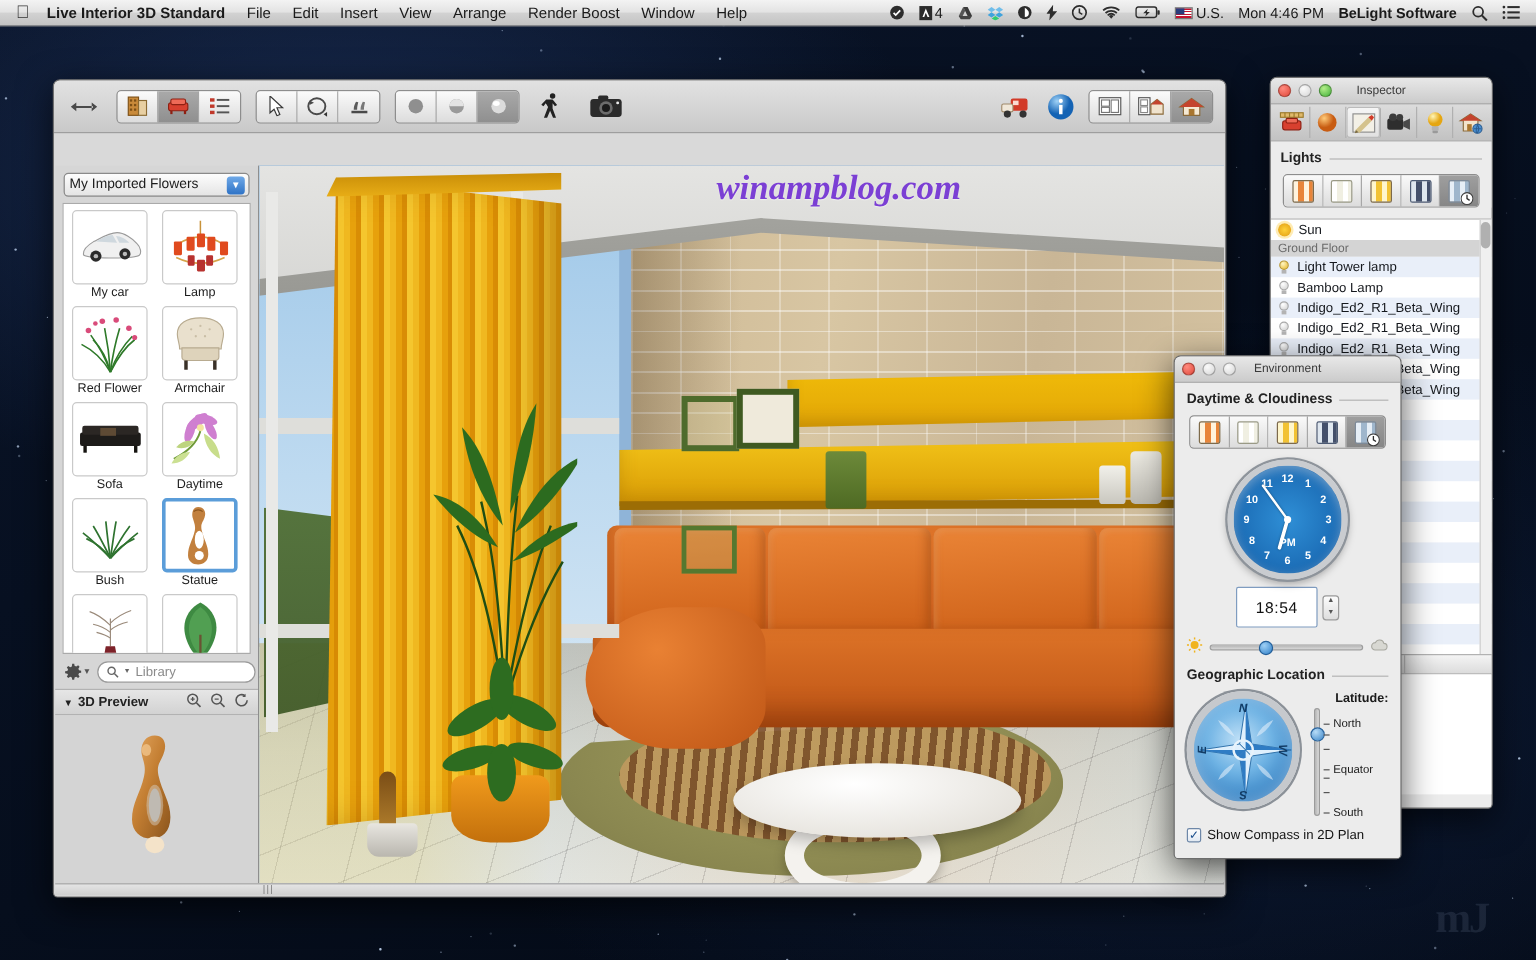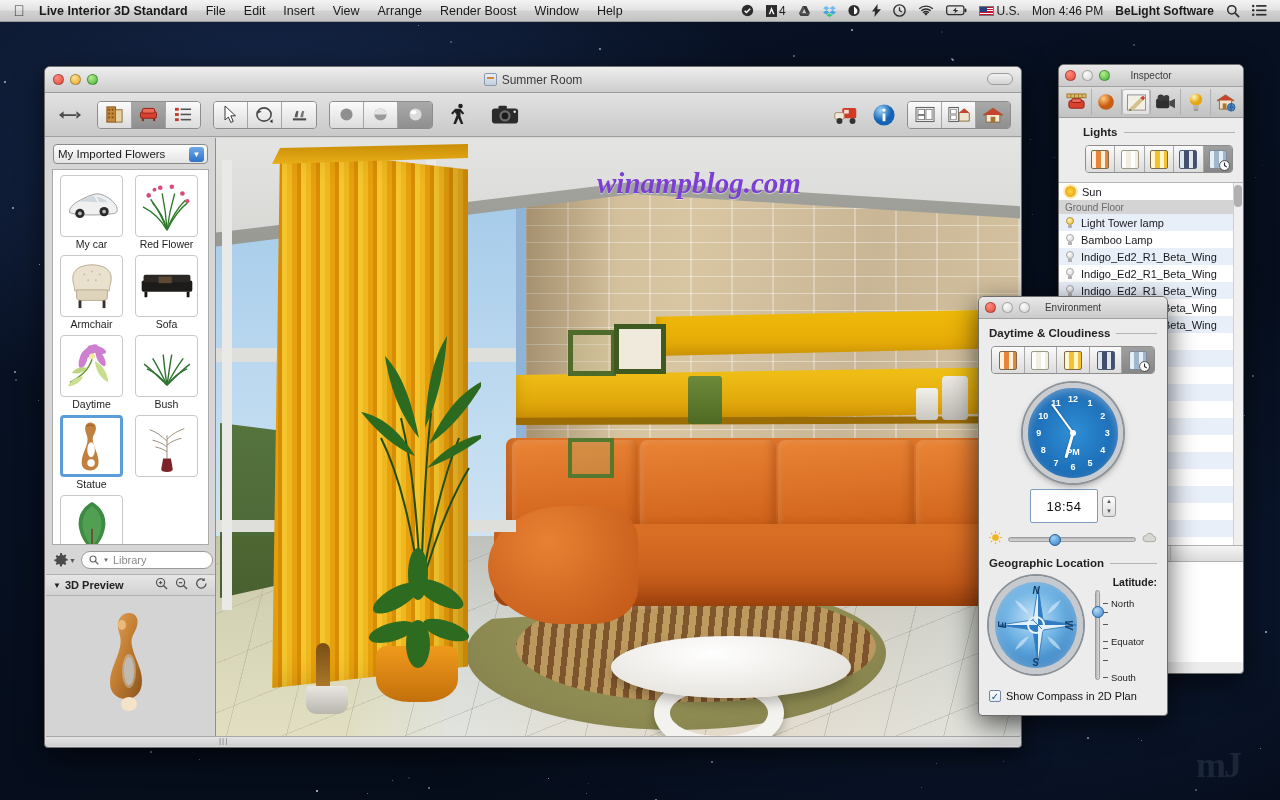--- a/index.html
+++ b/index.html
@@ -271,21 +271,21 @@
   
   #inspector { left:1058px; top:64px; width:186px; height:610px; background:#ececec; border:1px solid #717171; }
   #insp-tabs {
     display:flex; background:linear-gradient(180deg,#dcdcdc,#c2c2c2);
     border-bottom:1px solid #9c9c9c; padding:2px 3px; gap:0;
   }
   .insp-tab { flex:1; height:26px; display:flex; align-items:center; justify-content:center;
     border-right:1px solid #b0b0b0; font-size:14px; }
   .insp-tab:last-child{border-right:none;}
   .insp-tab.on { background:linear-gradient(180deg,#f6f6f6,#e0e0e0); border-radius:3px; box-shadow:inset 0 0 0 1px #bbb; }
-  #insp-body { background:#ececec; padding:8px 8px 0 24px; }
+  #insp-body { background:#ececec; padding:8px 8px 0 8px; }
   .sect-head { display:flex; align-items:center; gap:6px; font-size:11.5px; font-weight:bold; color:#222; margin-bottom:7px; }
   .sect-rule { flex:1; height:1px; background:#b3b3b3; }
   .seg-group { display:flex; border:1px solid #8d8d8d; border-radius:4px; overflow:hidden; margin:0 2px 9px 2px;
     box-shadow:inset 0 1px 0 rgba(255,255,255,.6); }
   .seg-btn { flex:1; height:26px; display:flex; align-items:center; justify-content:center;
     border-right:1px solid #a7a7a7; background:linear-gradient(180deg,#fafafa,#dcdcdc); }
   .seg-btn:last-child{border-right:none;}
   .seg-btn.on { background:linear-gradient(180deg,#9f9f9f,#868686); }
   .dayico { width:18px; height:19px; border:1px solid #7d6a4a; border-radius:2px; display:block; }
   #light-list { background:#fff; border-top:1px solid #b5b5b5; height:363px; overflow:hidden; position:relative; }
@@ -696,32 +696,20 @@
             <circle cx="1.3" cy="11" r="1.3"></circle>
             <rect x="4.4" y="10.1" width="11" height="1.8"></rect>
           </g>
         </svg>
     </div>
   </div>
 </div>
 
 <div id="mainwin" class="win">
 
-  <div id="main-titlebar">
-    <div class="traffic">
-      <div class="tl r"></div>
-      <div class="tl y"></div>
-      <div class="tl g"></div>
-    </div>
-    <div id="main-title-wrap">
-      <span id="doc-icon"></span>
-      <span>Summer Room</span>
-    </div>
-    <div id="toolbar-pill"></div>
-  </div>
 
   <div id="main-toolbar">
     <div class="tb-plain">
       <svg width="22" height="12" viewBox="0 0 24 12">
           <path d="M0 6l5-4v8zM24 6l-5-4v8zM4 5.2h16v1.8H4z" fill="#4a4a4a"></path>
         </svg>
     </div>
 
     <div class="tb-group">
       <div class="tb-btn">
@@ -891,20 +879,42 @@
               <path d="M37 14l-3-6c4 0 9 3 12 6z" fill="#cfd8de"></path>
               <circle cx="16" cy="26" r="5" fill="#2b2b2b"></circle>
               <circle cx="42" cy="24" r="5" fill="#2b2b2b"></circle>
               <circle cx="16" cy="26" r="2" fill="#bbb"></circle>
               <circle cx="42" cy="24" r="2" fill="#bbb"></circle>
             </svg>
         </div>
         <div class="lib-label">My car</div>
       </div>
 
+      <div class="lib-cell">
+        <div class="lib-thumb">
+          <svg width="52" height="48" viewBox="0 0 54 50">
+              <path d="M27 2v12" stroke="#c8923a" stroke-width="1.3"></path>
+              <path d="M8 22q19-12 38 0" stroke="#d6a44a" stroke-width="1.6" fill="none"></path>
+              <g fill="#e04a1e">
+                <rect x="4" y="20" width="7" height="12" rx="1"></rect>
+                <rect x="15" y="16" width="7" height="12" rx="1"></rect>
+                <rect x="24" y="13" width="7" height="12" rx="1"></rect>
+                <rect x="33" y="16" width="7" height="12" rx="1"></rect>
+                <rect x="44" y="20" width="7" height="12" rx="1"></rect>
+              </g>
+              <path d="M6 34q21 10 42 0" stroke="#d6a44a" stroke-width="1.4" fill="none"></path>
+              <g fill="#b8322f">
+                <rect x="16" y="32" width="6" height="9" rx="1"></rect>
+                <rect x="32" y="32" width="6" height="9" rx="1"></rect>
+                <rect x="24" y="36" width="7" height="10" rx="1"></rect>
+              </g>
+            </svg>
+        </div>
+        <div class="lib-label">Lamp</div>
+      </div>
 
       <div class="lib-cell">
         <div class="lib-thumb">
           <svg width="56" height="52" viewBox="0 0 58 54">
               <g stroke="#2f7a2a" stroke-width="1.4" fill="none">
                 <path d="M29 52C22 40 12 32 4 28"></path>
                 <path d="M29 52C24 38 18 28 12 20"></path>
                 <path d="M29 52C28 36 26 24 24 14"></path>
                 <path d="M29 52c2-16 5-28 8-38"></path>
                 <path d="M29 52c6-12 13-22 21-28"></path>

